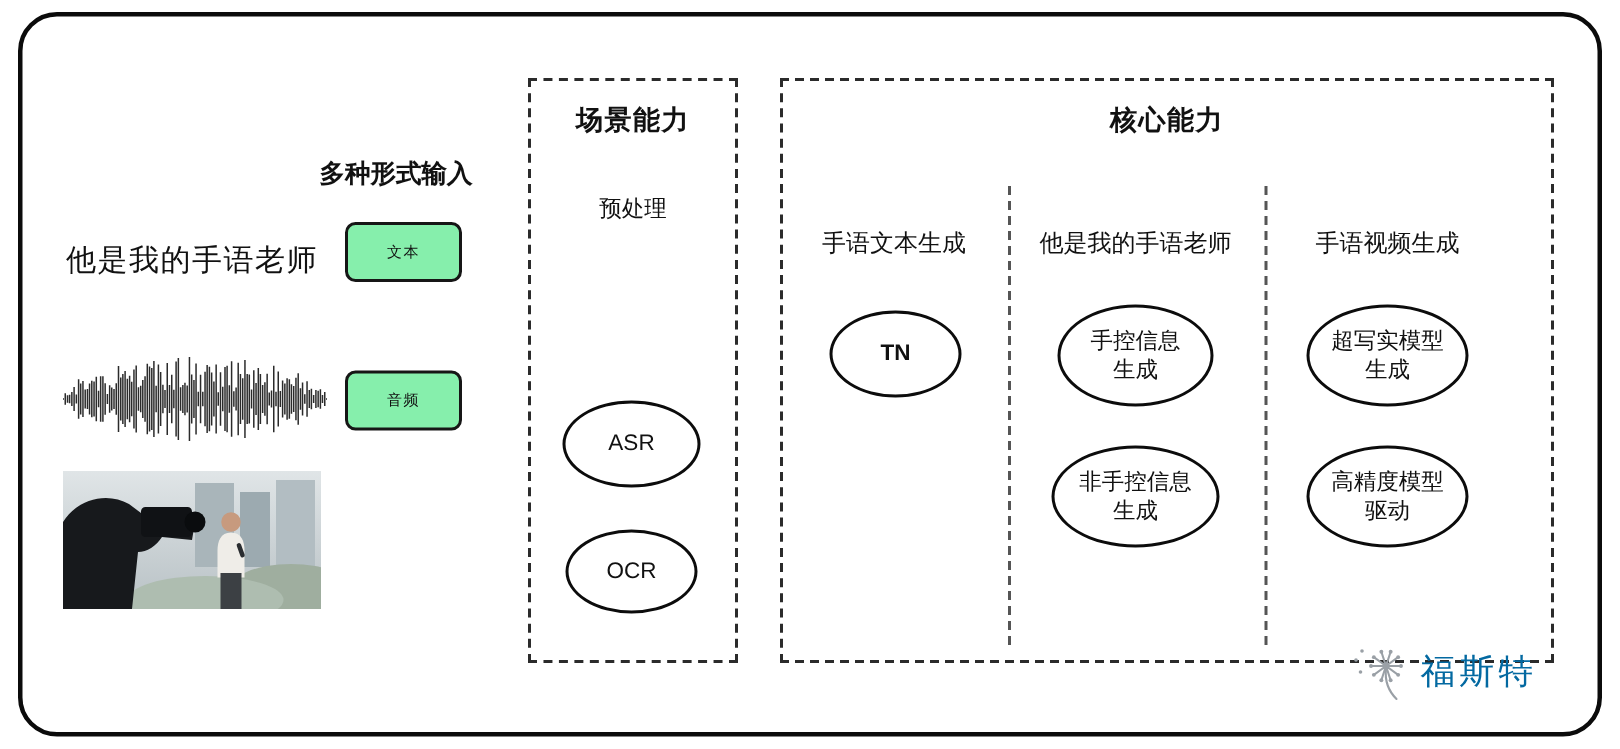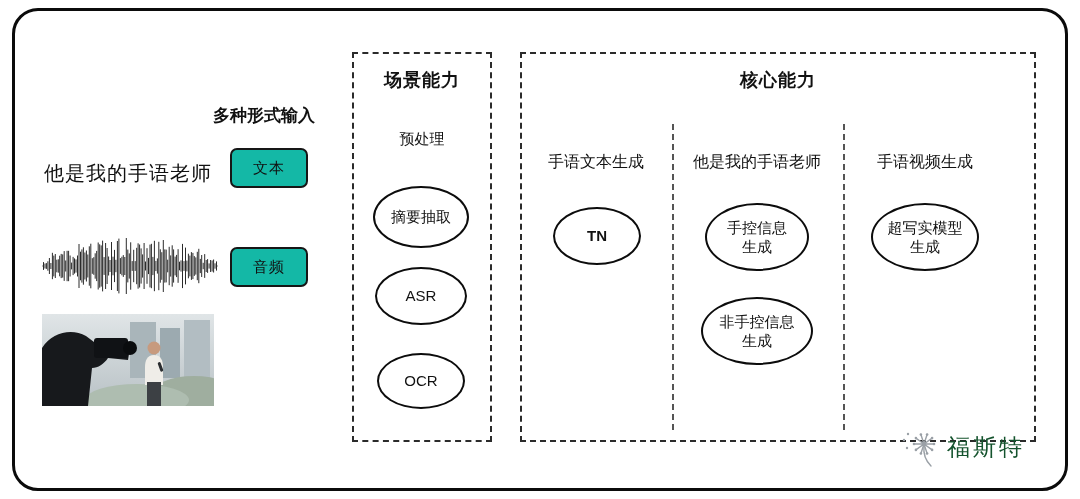--- a/index.html
+++ b/index.html
@@ -20,36 +20,36 @@
 
   .v-sep { position:absolute; width:0; border-left:2px dashed #555; }
   .sep-1 { left:672px; top:124px; height:306px; }
   .sep-2 { left:843px; top:124px; height:306px; }
 
   .node { position:absolute; background:#fff; border:2.5px solid #0c0c0c; border-radius:50%;
           display:flex; align-items:center; justify-content:center; text-align:center;
           font-size:15px; line-height:1.3; }
   .node span { white-space:pre-line; }
 
-  .chip { position:absolute; left:230px; width:78px; height:40px; background:#14b8a6;
+  .chip { position:absolute; left:230px; width:78px; height:40px; background:#86efac;
           border:2px solid #161616; border-radius:7px; display:flex;
-          align-items:center; justify-content:center; font-size:15px; letter-spacing:1px; }
+          align-items:center; justify-content:center; font-size:10px; letter-spacing:1px; }
 
   .input-title { position:absolute; left:264px; top:104px; transform:translateX(-50%);
                  font-weight:bold; font-size:17px; white-space:nowrap; }
   .sample-text { position:absolute; left:44px; top:160px; font-size:20px;
                  letter-spacing:1px; white-space:nowrap; }
 
   .waveform { position:absolute; left:42px; top:236px; }
   .photo    { position:absolute; left:42px; top:314px; width:172px; height:92px; overflow:hidden; }
   .photo svg { display:block; }
 
   .watermark { position:absolute; left:900px; top:426px; display:flex;
                align-items:center; gap:5px; }
-  .watermark-text { font-size:23px; font-weight:500; letter-spacing:3px; color:#14532d; }
+  .watermark-text { font-size:23px; font-weight:500; letter-spacing:3px; color:#0369a1; }
 </style>
 </head>
 <body>
 
 <div class="canvas">
 
   <div class="frame"></div>
 
   <div class="input-title">多种形式输入</div>
 
@@ -86,23 +86,20 @@
       <path d="M0 34 C10 18 30 14 44 22 L52 28 C58 24 66 26 70 30 L88 34 86 46 66 44 C62 50 56 54 50 54 L46 92 0 92 Z" fill="#17191c"></path>
       <rect x="52" y="24" width="34" height="20" rx="3" fill="#101215"></rect>
       <circle cx="88" cy="34" r="7" fill="#0a0c0e"></circle>
     </svg>
   </div>
 
   <div class="panel scene-panel"></div>
   <div class="panel-title" style="left:422px; top:68px;">场景能力</div>
   <div class="scene-sub" style="left:422px; top:130px;">预处理</div>
 
-  <div class="node" style="left:373px; top:186px; width:96px; height:62px;">
-    <span>摘要抽取</span>
-  </div>
   <div class="node" style="left:375px; top:267px; width:92px; height:58px;">
     <span>ASR</span>
   </div>
   <div class="node" style="left:377px; top:353px; width:88px; height:56px;">
     <span>OCR</span>
   </div>
 
   <div class="panel core-panel"></div>
   <div class="panel-title" style="left:778px; top:68px;">核心能力</div>
 
@@ -123,20 +120,24 @@
   </div>
   <div class="node" style="left:701px; top:297px; width:112px; height:68px;">
     <span>非手控信息
 生成</span>
   </div>
 
   <div class="node" style="left:871px; top:203px; width:108px; height:68px;">
     <span>超写实模型
 生成</span>
   </div>
+  <div class="node" style="left:871px; top:297px; width:108px; height:68px;">
+    <span>高精度模型
+驱动</span>
+  </div>
 
   <div class="watermark">
     <svg width="42" height="42" viewBox="0 0 42 42">
       <g stroke="#9aa0a6" stroke-width="1.4" fill="none" stroke-linecap="round">
         <path d="M24 20 C 23 29 26 35 31 40"></path>
         <path d="M24 18 L34 18 M24 18 L32.1 23.9 M24 18 L27.1 27.5 M24 18 L20.9 27.5 M24 18 L15.9 23.9 M24 18 L14 18 M24 18 L15.9 12.1 M24 18 L20.9 8.5 M24 18 L27.1 8.5 M24 18 L32.1 12.1"></path>
       </g>
       <g fill="#9aa0a6">
         <circle cx="34" cy="18" r="1.3"></circle>
           <circle cx="32.1" cy="23.9" r="1.3"></circle>

